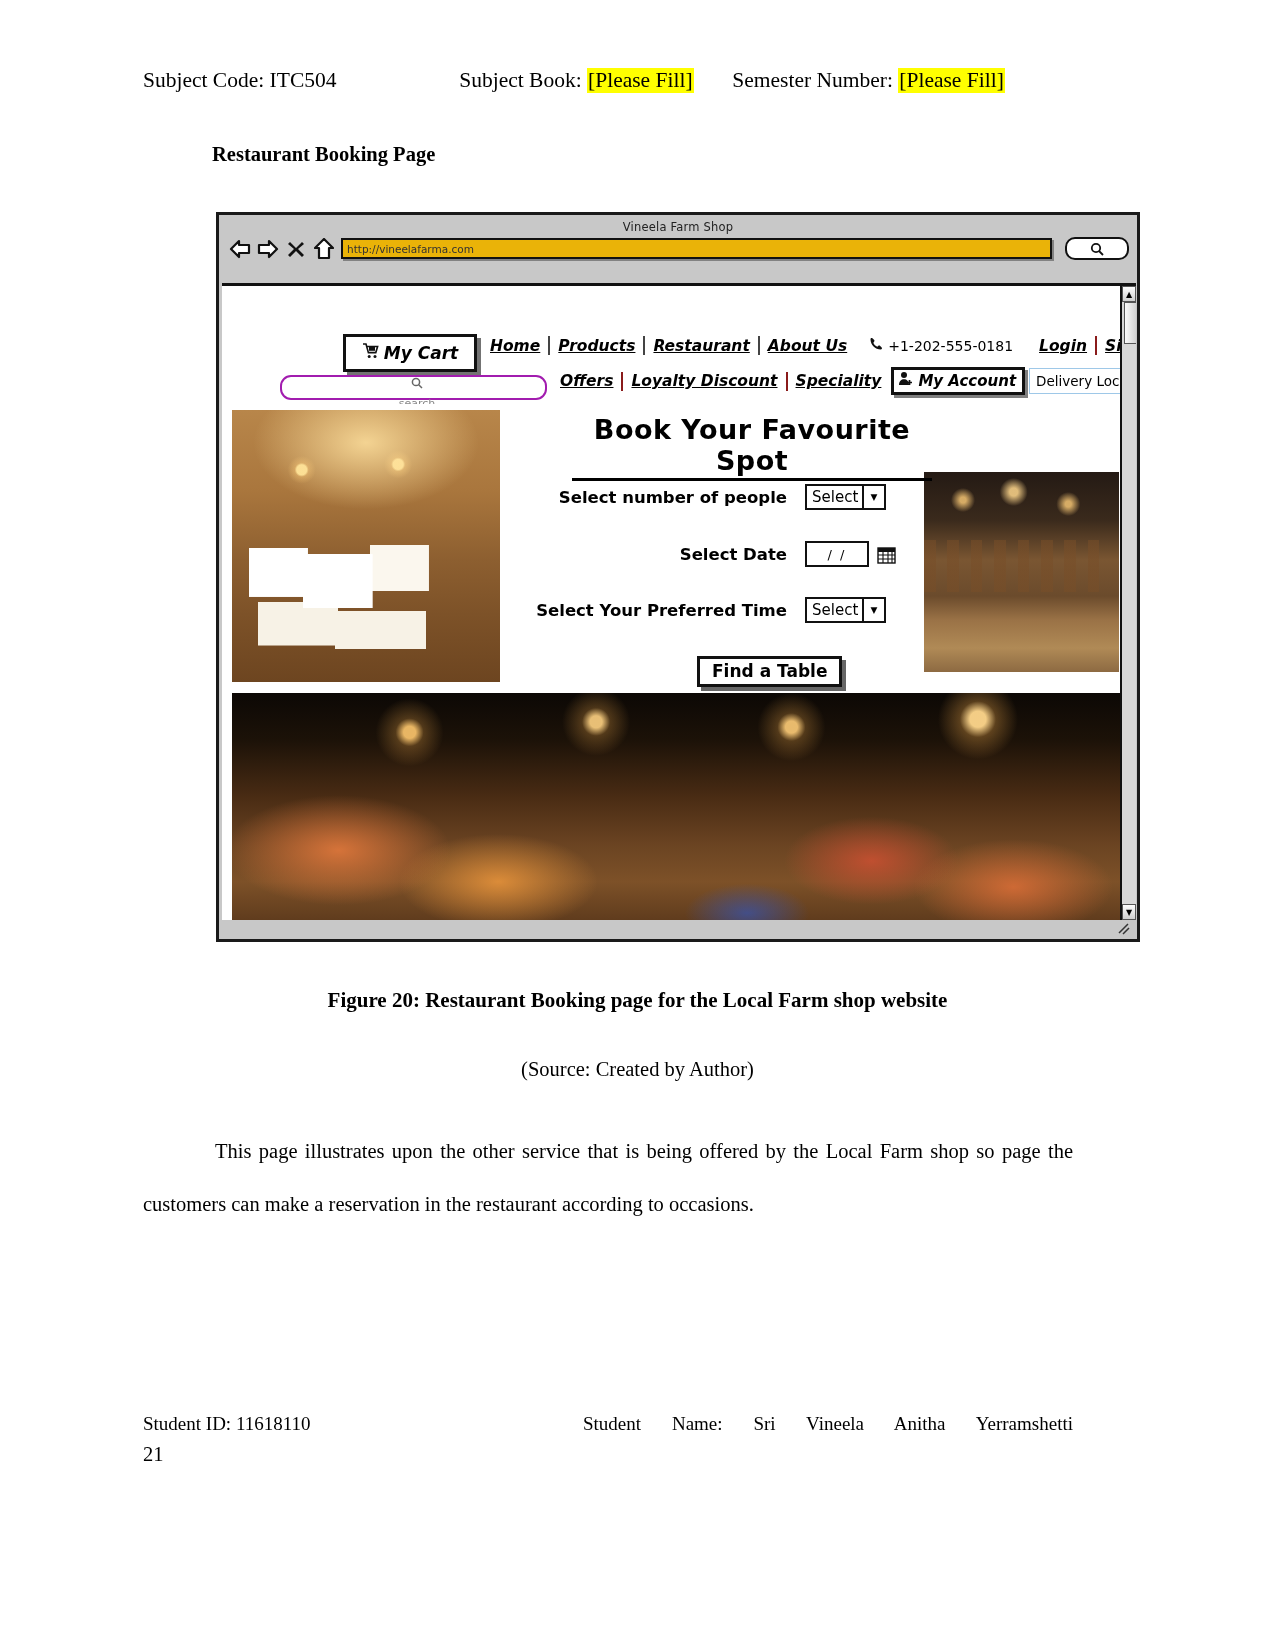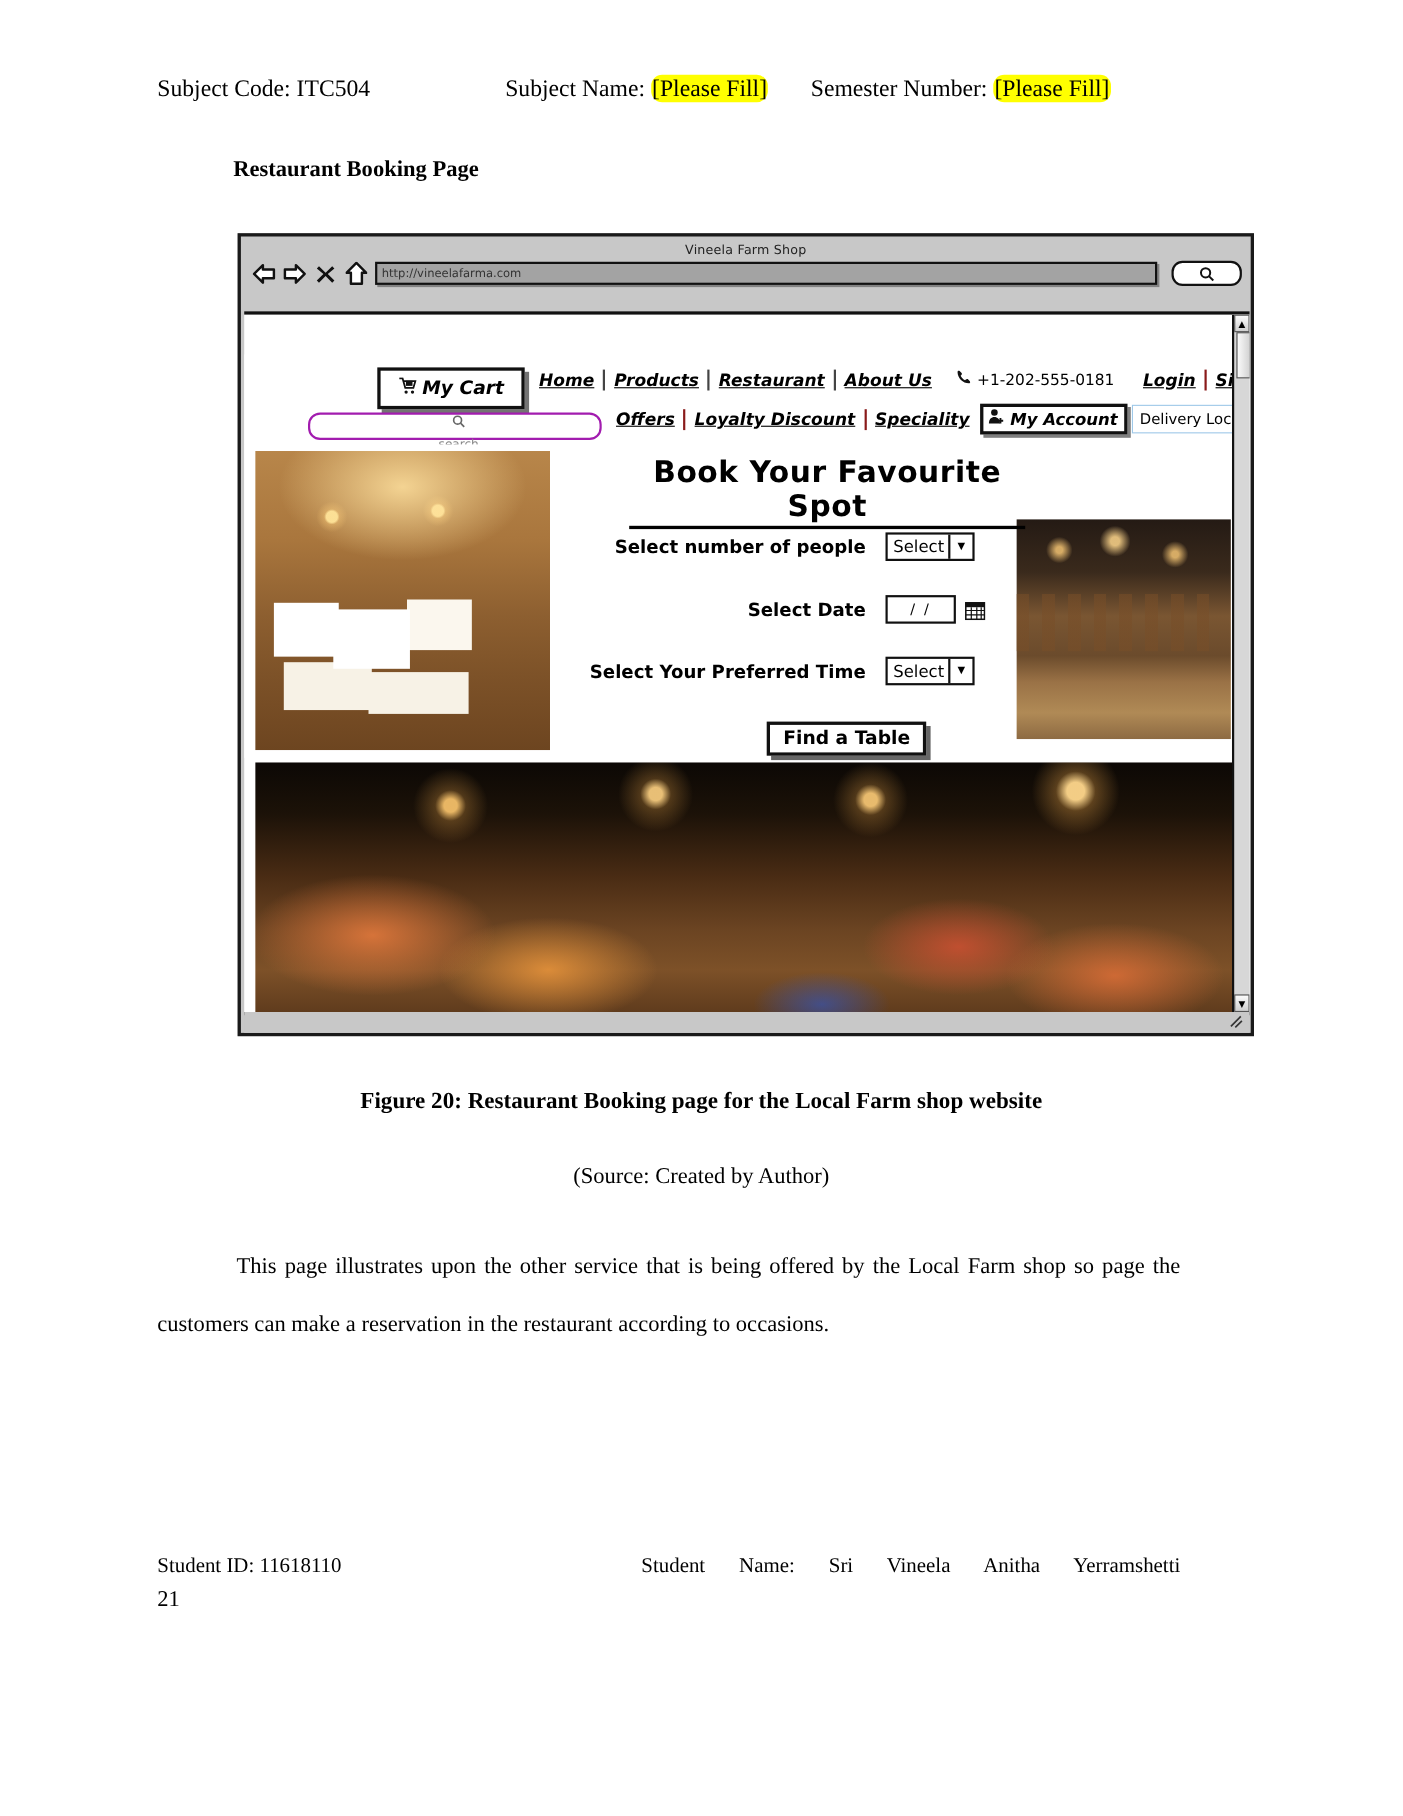--- a/index.html
+++ b/index.html
@@ -22,21 +22,20 @@
     left: 143px;
     top: 68px;
     width: 930px;
     font-size: 21.5px;
     white-space: nowrap;
   }
   .doc-header .seg { display: inline-block; }
   .hl {
     background: #ffff00;
     padding: 0 1px;
-    border-radius: 10px;
   }
   .gap-a { display:inline-block; width: 112px; }
   .gap-b { display:inline-block; width: 28px; }
 
   .section-title {
     position: absolute;
     left: 212px;
     top: 143px;
     font-size: 20.5px;
     font-weight: bold;
@@ -70,21 +69,21 @@
   }
   .navbtn {
     width: 22px; height: 22px;
     flex: 0 0 auto;
     display: flex; align-items: center; justify-content: center;
   }
   .navbtn svg { display: block; }
   .urlbar {
     flex: 1 1 auto;
     height: 17px;
-    background: #a3a3a3;
+    background: #eab308;
     border: 2px solid #111;
     display: flex;
     align-items: center;
     padding: 0 4px;
     font-size: 10.5px;
     color: #333;
     box-shadow: 2px 2px 0 rgba(0,0,0,.35);
     font-family: "DejaVu Sans", sans-serif;
   }
   .urlsearch {
@@ -410,21 +409,21 @@
       linear-gradient(180deg, #0c0805 0%, #1c1208 18%, #4a2c14 40%, #6b4422 58%, #7d5128 72%, #5d3a1c 88%, #2a1a0c 100%);
   }
 </style>
 </head>
 <body>
 
 <div class="doc-header">
   <span class="seg">Subject Code:</span>
   <span class="seg">ITC504</span>
   <span class="gap-a"></span>
-  <span class="seg">Subject Name:</span>
+  <span class="seg">Subject Book:</span>
   <span class="seg hl">[Please Fill]</span>
   <span class="gap-b"></span>
   <span class="seg">Semester Number:</span>
   <span class="seg hl">[Please Fill]</span>
 </div>
 
 <div class="section-title">Restaurant Booking Page</div>
 
 <div class="browser">
 

